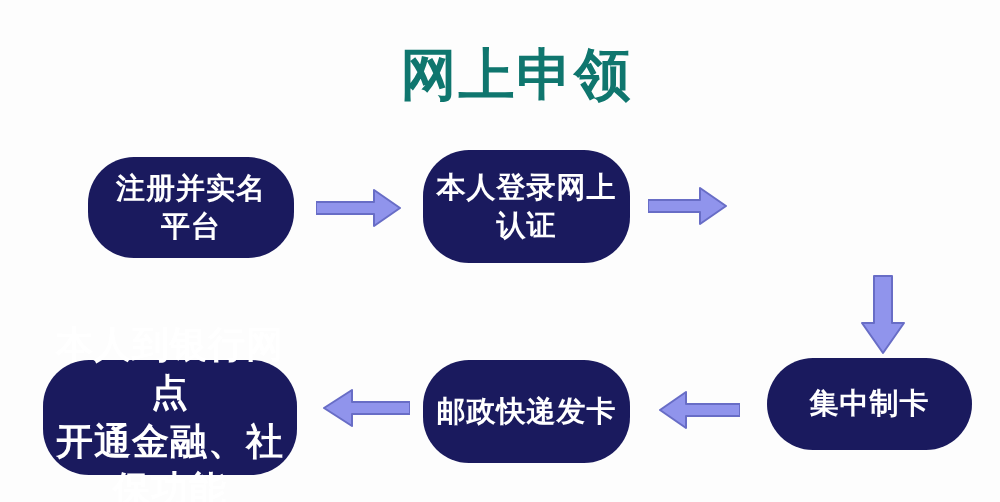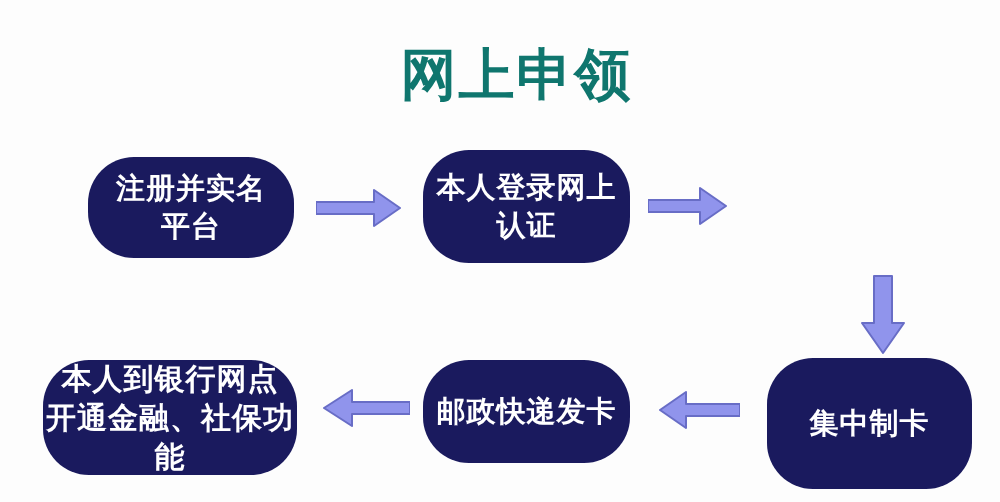--- a/index.html
+++ b/index.html
@@ -39,23 +39,23 @@
     text-align: center;
     font-weight: 700;
     font-size: 29px;
     line-height: 1.3;
     white-space: pre-line;
     letter-spacing: 1px;
   }
   .node1 { left: 88px;  top: 157px; width: 206px; height: 101px; }
   .node2 { left: 423px; top: 150px; width: 207px; height: 113px; }
   .node3 { left: 763px; top: 158px; width: 224px; height: 102px; }
-  .node4 { left: 767px; top: 358px; width: 205px; height: 131px; }
+  .node4 { left: 767px; top: 358px; width: 205px; height: 92px; }
   .node5 { left: 423px; top: 360px; width: 207px; height: 103px; }
-  .node6 { left: 43px;  top: 360px; width: 254px; height: 115px; font-size: 30px; }
+  .node6 { left: 43px;  top: 360px; width: 254px; height: 115px; font-size: 37px; }
   .arrow { position: absolute; }
   .arrow polygon {
     stroke: #686dc6;
     stroke-width: 2;
     stroke-linejoin: round;
   }
   .arrow1 { left: 316px; top: 188px; width: 86px; height: 40px; }
   .arrow2 { left: 648px; top: 186px; width: 80px; height: 40px; }
   .arrow3 { left: 861px; top: 275px; width: 44px; height: 80px; }
   .arrow4 { left: 658px; top: 390px; width: 82px; height: 40px; }

